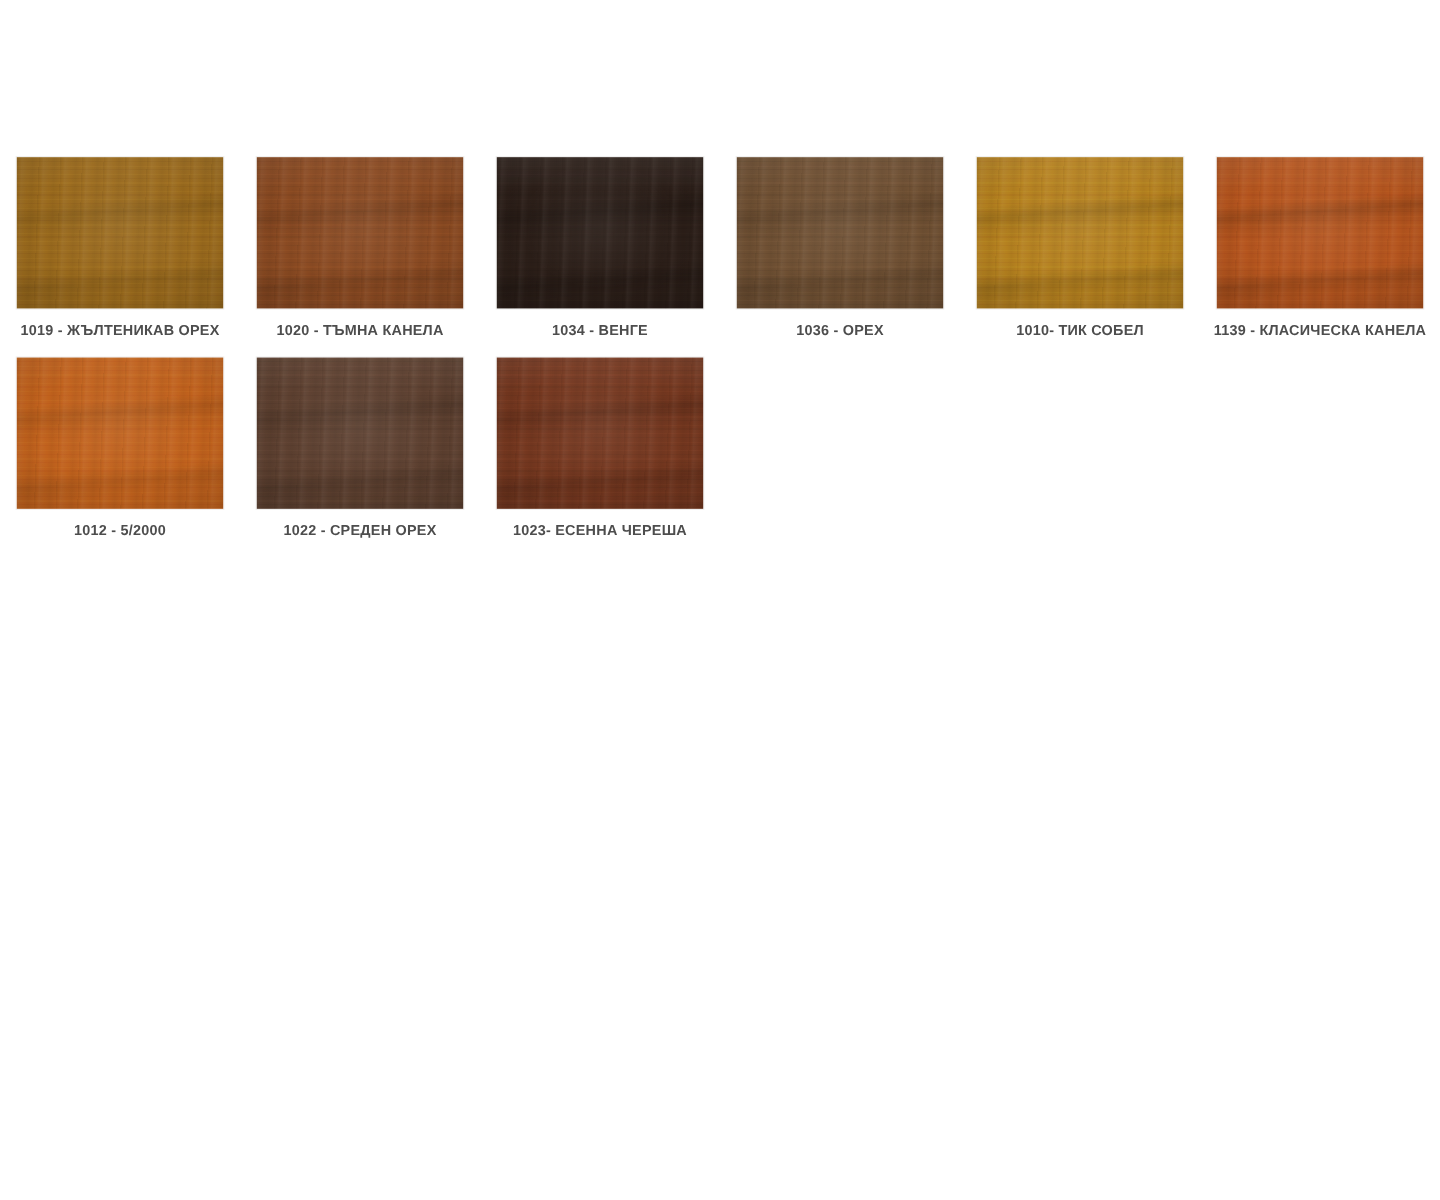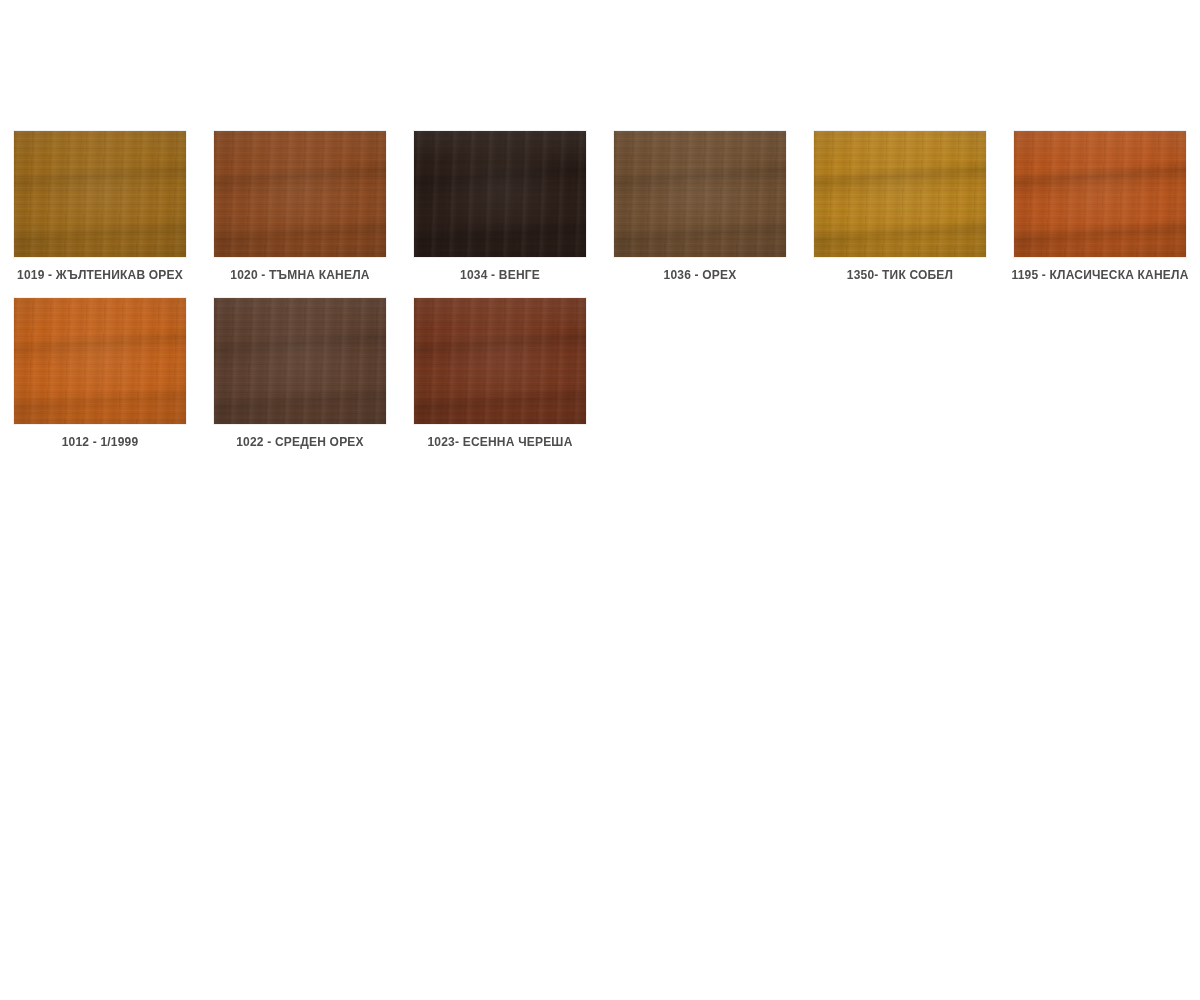--- a/index.html
+++ b/index.html
@@ -174,39 +174,39 @@
     </div>
     <div class="swatch-label" style="color: rgb(77, 77, 77);">1036 - ОРЕХ</div>
   </div>
       <div class="swatch-cell">
     <div class="swatch-chip" style="background-color: rgb(181, 129, 31);">
       <div class="grain-figure" style="opacity: 0.79;"></div>
       <div class="grain-streaks" style="transform: translateY(-3px);"></div>
       <div class="grain-bands"></div>
       <div class="grain-vignette"></div>
     </div>
-    <div class="swatch-label" style="color: rgb(77, 77, 77);">1350- ТИК СОБЕЛ</div>
+    <div class="swatch-label" style="color: rgb(77, 77, 77);">1010- ТИК СОБЕЛ</div>
   </div>
       <div class="swatch-cell">
     <div class="swatch-chip" style="background-color: rgb(181, 85, 30);">
       <div class="grain-figure" style="opacity: 0.91;"></div>
       <div class="grain-streaks" style="transform: translateY(0px);"></div>
       <div class="grain-bands"></div>
       <div class="grain-vignette"></div>
     </div>
-    <div class="swatch-label" style="color: rgb(77, 77, 77);">1195 - КЛАСИЧЕСКА КАНЕЛА</div>
+    <div class="swatch-label" style="color: rgb(77, 77, 77);">1139 - КЛАСИЧЕСКА КАНЕЛА</div>
   </div>
       <div class="swatch-cell">
     <div class="swatch-chip" style="background-color: rgb(193, 98, 29);">
       <div class="grain-figure" style="opacity: 0.55;"></div>
       <div class="grain-streaks" style="transform: translateY(3px);"></div>
       <div class="grain-bands"></div>
       <div class="grain-vignette"></div>
     </div>
-    <div class="swatch-label" style="color: rgb(77, 77, 77);">1012 - 1/1999</div>
+    <div class="swatch-label" style="color: rgb(77, 77, 77);">1012 - 5/2000</div>
   </div>
       <div class="swatch-cell">
     <div class="swatch-chip" style="background-color: rgb(93, 64, 48);">
       <div class="grain-figure" style="opacity: 0.67;"></div>
       <div class="grain-streaks" style="transform: translateY(6px);"></div>
       <div class="grain-bands"></div>
       <div class="grain-vignette"></div>
     </div>
     <div class="swatch-label" style="color: rgb(77, 77, 77);">1022 - СРЕДЕН ОРЕХ</div>
   </div>

